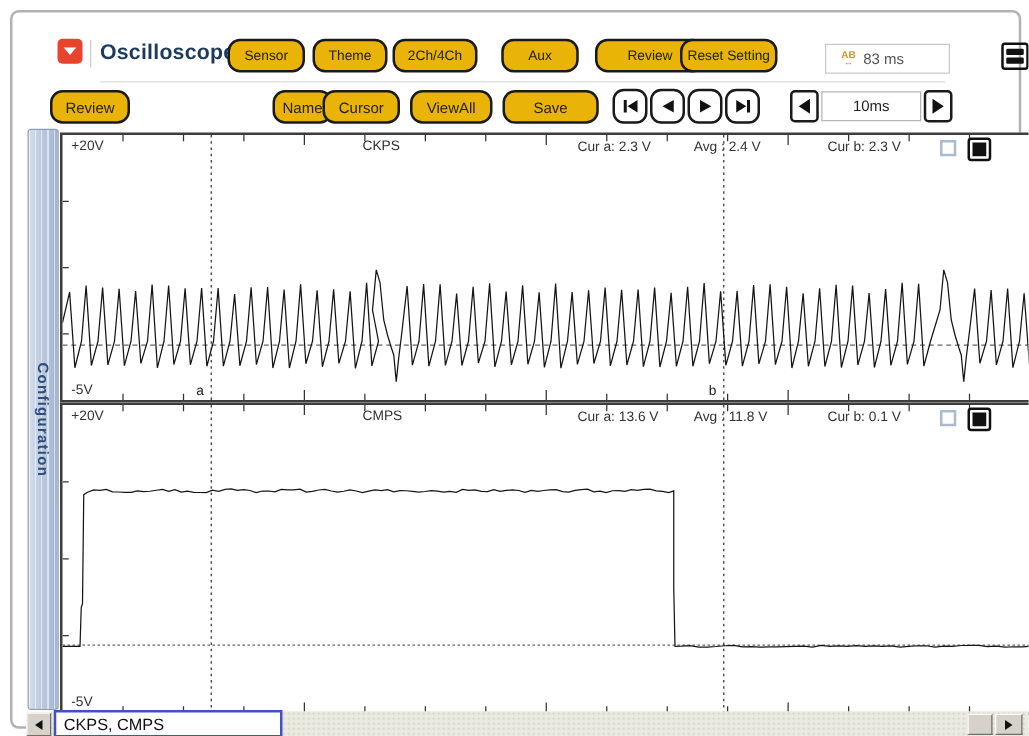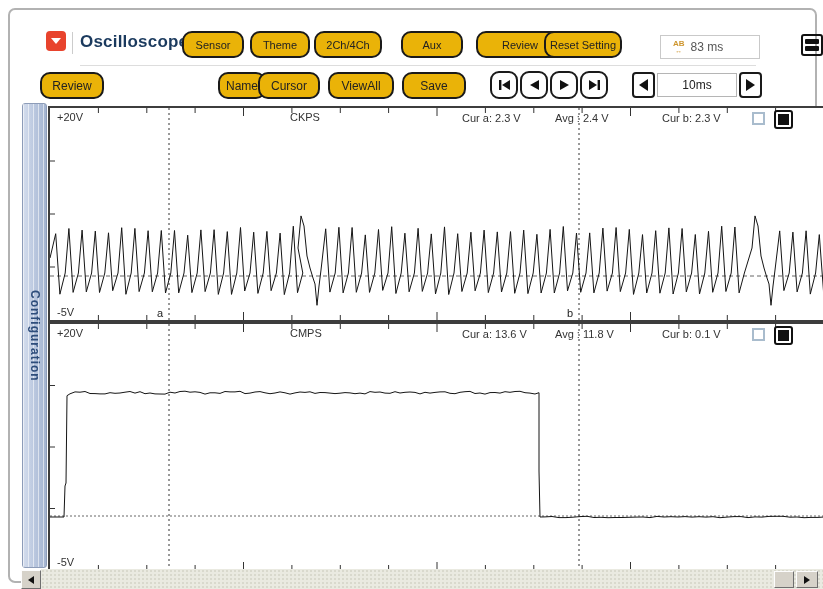--- a/index.html
+++ b/index.html
@@ -107,21 +107,21 @@
       </div>
     <div class="btn" style="left:184px;top:62px;width:48px;font-size:12px;margin-left:24px;">
         <span>Name</span>
       </div>
     <div class="btn" style="left:248px;top:62px;width:62px;font-size:12px;">
         <span>Cursor</span>
       </div>
     <div class="btn" style="left:318px;top:62px;width:66px;font-size:12px;">
         <span>ViewAll</span>
       </div>
-    <div class="btn" style="left:392px;top:62px;width:64px;font-size:12px;">
+    <div class="btn" style="left:392px;top:62px;width:77px;font-size:12px;">
         <span>Save</span>
       </div>
 
     <div class="navbtn" style="left:480px;">
       <svg width="13" height="12" viewBox="0 0 13 12">
           <rect x="1" y="1" width="2.4" height="10" fill="#111"></rect>
           <path d="M12 1 L12 11 L4 6 Z" fill="#111"></path>
         </svg>
     </div>
     <div class="navbtn" style="left:510px;">
@@ -260,19 +260,22 @@
       <span class="sqbtn">
           <span class="fill"></span>
         </span>
       <span class="chlabel vbot">-5V</span>
     </div>
 
     <div class="scroll-track"></div>
     <div class="bevel sb-left">
         <span class="tri-l"></span>
       </div>
+    <div class="status-label">
+        <span>CKPS, CMPS</span>
+      </div>
     <div class="bevel sb-thumb"></div>
     <div class="bevel sb-right">
         <span class="tri-r"></span>
       </div>
 
   </div>
 </div>
 
 </body></html>

